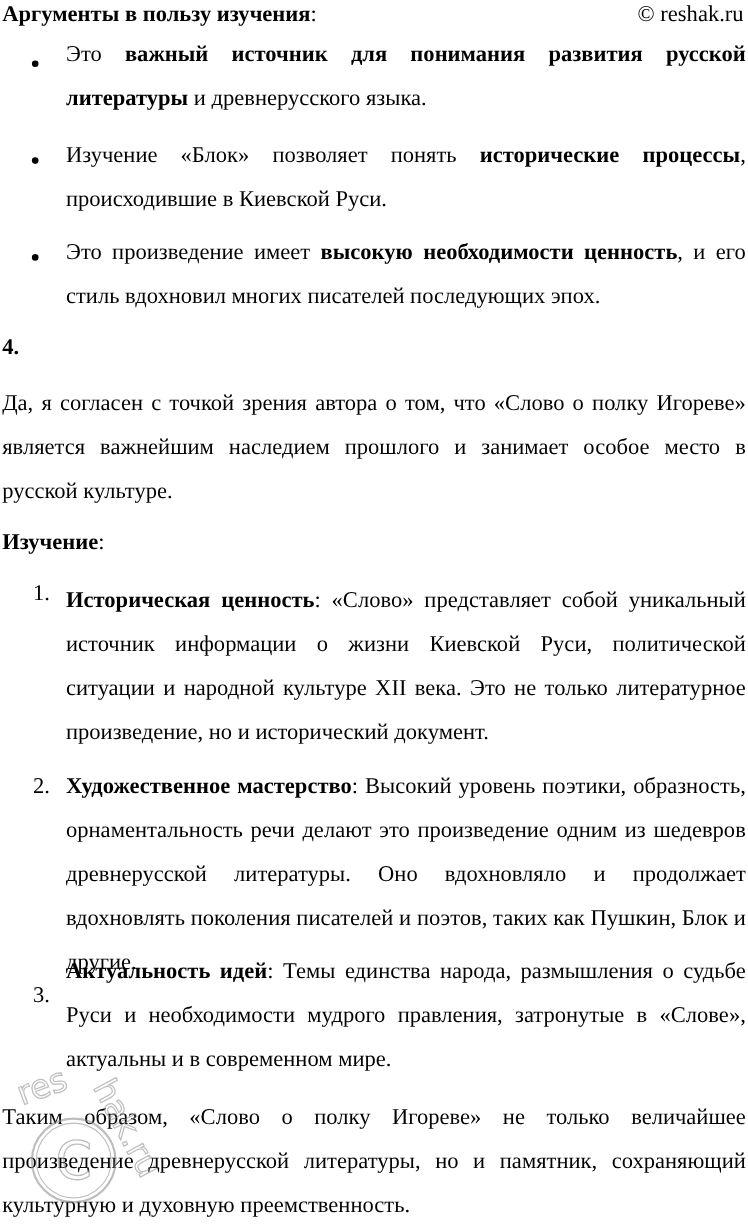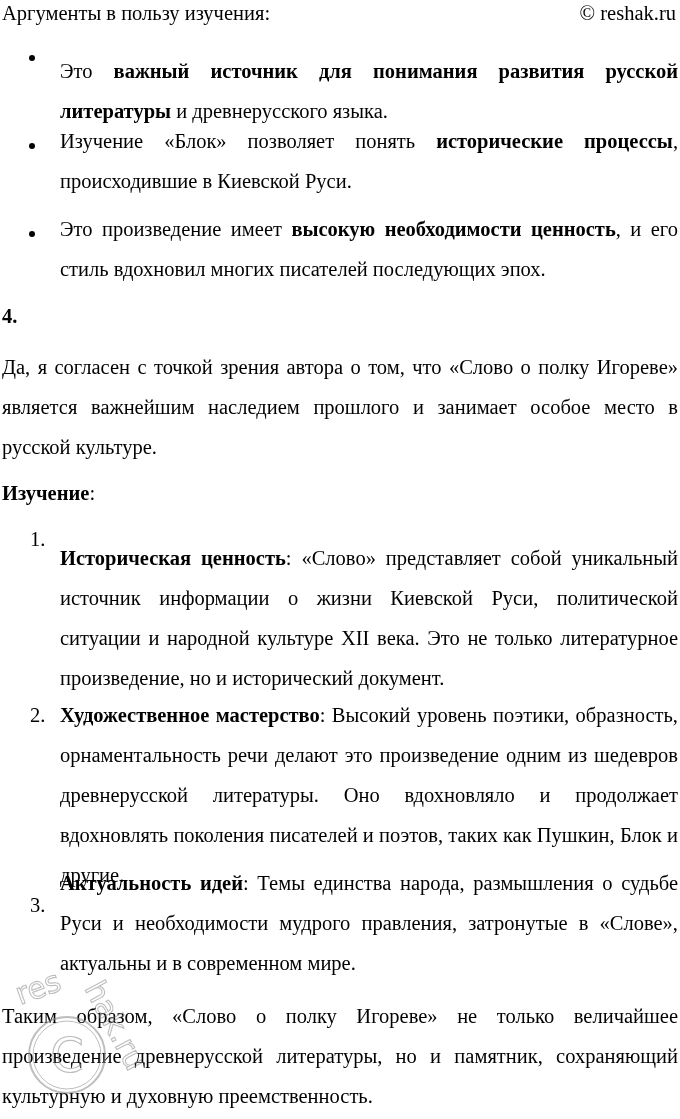--- a/index.html
+++ b/index.html
@@ -4,63 +4,63 @@
 <style>
   html, body { margin: 0; padding: 0; background: #ffffff; }
   body {
     width: 680px; height: 1119px; overflow: hidden; position: relative;
     font-family: "Liberation Serif", "DejaVu Serif", serif;
     font-size: 20.5px; color: #000; line-height: 40px;
   }
   .page { position: absolute; left: 0; top: 0; width: 680px; }
   .header-line { position: absolute; top: -7px; left: 2px; width: 676px; height: 40px; }
   .header-title { position: absolute; left: 0; top: 0; }
-  .header-title b { font-weight: normal; }
+  .header-title b { font-weight: bold; }
   .copyright { position: absolute; right: 2px; top: 0; }
   .para { position: absolute; left: 2px; width: 676px; text-align: justify; text-align-last: left; }
   .bullet-item, .num-item { position: absolute; left: 60px; width: 618px; text-align: justify; }
   .bullet-dot { position: absolute; left: 29px; width: 8px; height: 8px; }
   .bullet-dot::before { content: ""; position: absolute; left: 0; top: 0; width: 6px; height: 6px; border-radius: 50%; background: #000; }
   .num-label { position: absolute; left: 30px; }
   b { font-weight: bold; }
   .watermark { position: absolute; left: 12px; top: 960px; width: 140px; height: 140px; opacity: 0.55; pointer-events: none; }
 </style>
 </head>
 <body>
 
 <div class="page">
 
   <div class="header-line">
     <span class="header-title"><b>Аргументы в пользу изучения</b><span>:</span></span>
     <span class="copyright">© reshak.ru</span>
   </div>
 
   <span class="bullet-dot" style="top:55px"></span>
-  <div class="bullet-item" style="top:51px">
+  <div class="bullet-item" style="top:29px">
     <span>Это </span><b>важный источник для понимания развития русской литературы</b><span> и древнерусского языка.</span>
   </div>
 
   <span class="bullet-dot" style="top:143px"></span>
   <div class="bullet-item" style="top:121px">
     <span>Изучение «Блок» позволяет понять </span><b>исторические процессы</b><span>, происходившие в Киевской Руси.</span>
   </div>
 
   <span class="bullet-dot" style="top:231px"></span>
   <div class="bullet-item" style="top:209px">
     <span>Это произведение имеет </span><b>высокую необходимости ценность</b><span>, и его стиль вдохновил многих писателей последующих эпох.</span>
   </div>
 
   <div class="para" style="top:296px"><b>4.</b></div>
 
   <div class="para" style="top:347px">Да, я согласен с точкой зрения автора о том, что «Слово о полку Игореве» является важнейшим наследием прошлого и занимает особое место в русской культуре.</div>
 
   <div class="para" style="top:473px"><b>Изучение</b><span>:</span></div>
 
   <span class="num-label" style="top:519px">1.</span>
-  <div class="num-item" style="top:538px">
+  <div class="num-item" style="top:526px">
     <b>Историческая ценность</b><span>: «Слово» представляет собой уникальный источник информации о жизни Киевской Руси, политической ситуации и народной культуре XII века. Это не только литературное произведение, но и исторический документ.</span>
   </div>
 
   <span class="num-label" style="top:695px">2.</span>
   <div class="num-item" style="top:695px">
     <b>Художественное мастерство</b><span>: Высокий уровень поэтики, образность, орнаментальность речи делают это произведение одним из шедевров древнерусской литературы. Оно вдохновляло и продолжает вдохновлять поколения писателей и поэтов, таких как Пушкин, Блок и другие.</span>
   </div>
 
   <span class="num-label" style="top:885px">3.</span>
   <div class="num-item" style="top:863px">

